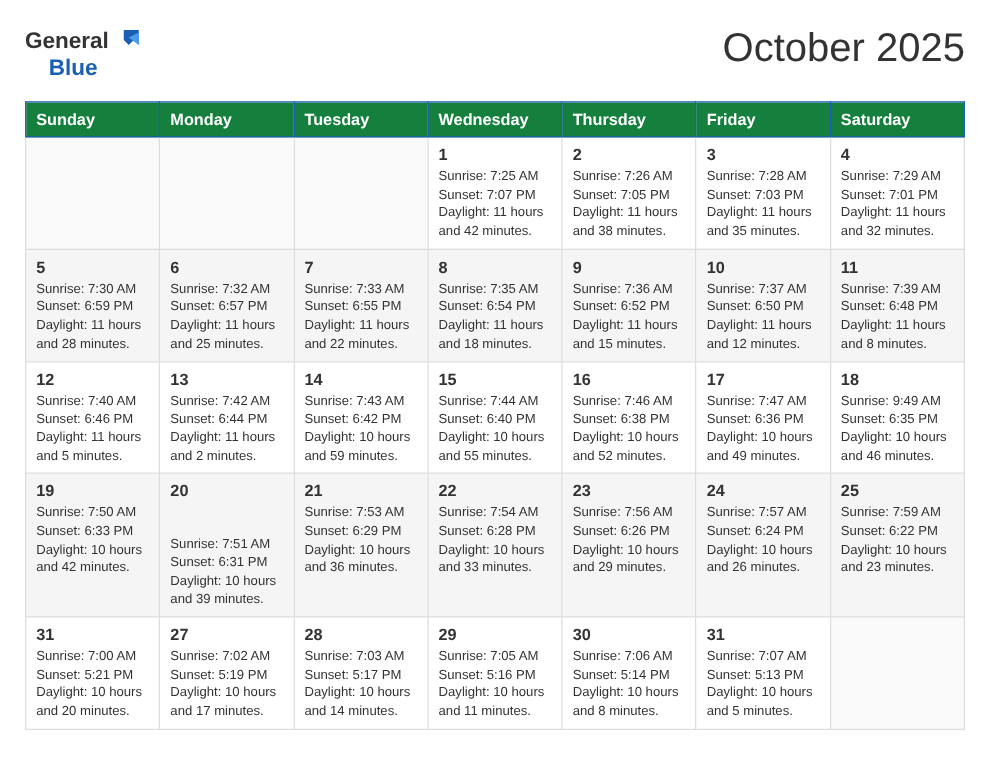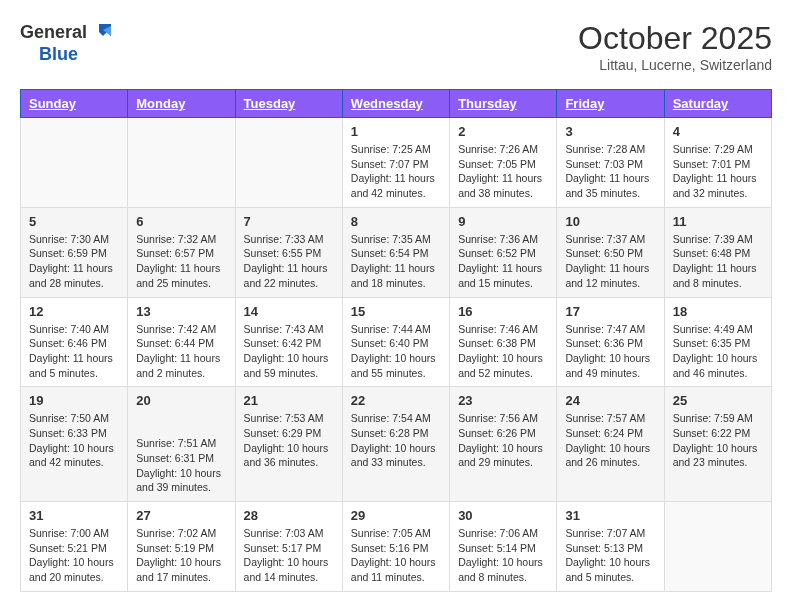--- a/index.html
+++ b/index.html
@@ -36,27 +36,26 @@
     .subtitle {
       font-size: 14px;
       color: #555;
     }
     .calendar {
       width: 100%;
       border-collapse: collapse;
       border: 1px solid #ccc;
     }
     .calendar th {
-      background-color: #8b5cf6;
+      background-color: #15803d;
       color: #fff;
       text-align: left;
       padding: 6px 8px;
       font-size: 13px;
       border: 1px solid #1a5fb4;
-      text-decoration: underline;
     }
     .calendar td {
       vertical-align: top;
       padding: 6px 8px;
       border: 1px solid #ddd;
       width: calc(100% / 7);
       min-height: 90px;
       font-size: 11px;
       color: #333;
       background: #fff;
@@ -94,21 +93,20 @@
           <path d="M14 8 L22 4 L22 14 Z" fill="#4a9de8"></path>
         </svg>
       </div>
       <div>
         <span style="font-size:18px;font-weight:bold;color:#1a5fb4;margin-left:19px;">Blue</span>
       </div>
     </div>
   </div>
   <div class="title-block">
     <div class="month-title">October 2025</div>
-    <div class="subtitle">Littau, Lucerne, Switzerland</div>
   </div>
 </div>
 
 <table class="calendar">
   <thead>
     <tr>
     <th>Sunday</th>
         <th>Monday</th>
         <th>Tuesday</th>
         <th>Wednesday</th>
@@ -240,21 +238,21 @@
         </td>
         <td>
           <div class="day-number">17</div>
           <div class="day-info" style="white-space: pre-line;">Sunrise: 7:47 AM
 Sunset: 6:36 PM
 Daylight: 10 hours
 and 49 minutes.</div>
         </td>
         <td>
           <div class="day-number">18</div>
-          <div class="day-info" style="white-space: pre-line;">Sunrise: 4:49 AM
+          <div class="day-info" style="white-space: pre-line;">Sunrise: 9:49 AM
 Sunset: 6:35 PM
 Daylight: 10 hours
 and 46 minutes.</div>
         </td>
       </tr>
       <tr>
         <td>
           <div class="day-number">19</div>
           <div class="day-info" style="white-space: pre-line;">Sunrise: 7:50 AM
 Sunset: 6:33 PM

